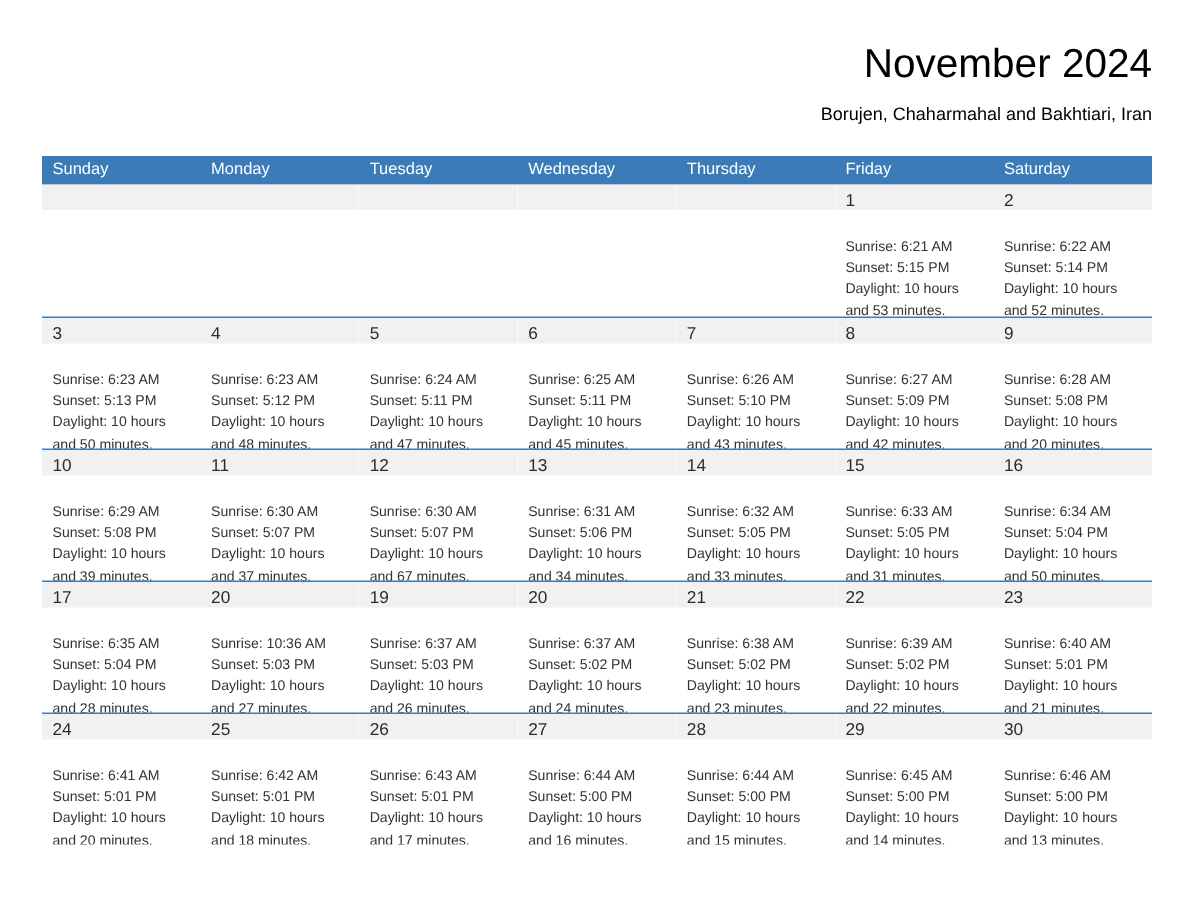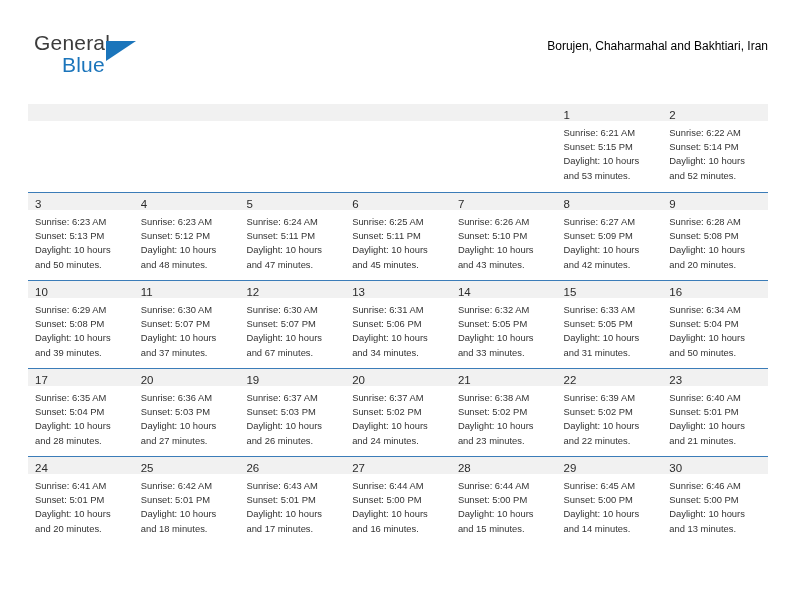--- a/index.html
+++ b/index.html
@@ -134,48 +134,54 @@
   .daynum {
     font-size: 11.5px;
     color: #2b2b2b;
     line-height: 1.2;
   }
   .cell.empty .daynum-band {
     background: #f1f1f1;
   }
   .cell-lines {
     padding: 5px 6px 0 7px;
+    margin-top: 12px;
   }
   .cell-line {
     font-size: 9.4px;
     color: #333333;
     line-height: 14.2px;
     white-space: nowrap;
   }
 </style>
 </head>
 <body>
 
 <div class="page">
 
   <div class="header">
 
-    <div class="logo">
-      <span class="logo-general">General</span>
-      <span class="logo-triangle"></span>
-      <span class="logo-blue">Blue</span>
-    </div>
 
     <div class="title-block">
+      <div class="cal-title">November 2024</div>
       <div class="cal-subtitle">Borujen, Chaharmahal and Bakhtiari, Iran</div>
     </div>
 
   </div>
 
   <div class="calendar">
+    <div class="dow-row" id="dow-row">
+        <div class="dow">Sunday</div>
+        <div class="dow">Monday</div>
+        <div class="dow">Tuesday</div>
+        <div class="dow">Wednesday</div>
+        <div class="dow">Thursday</div>
+        <div class="dow">Friday</div>
+        <div class="dow">Saturday</div>
+      </div>
     <div id="weeks">
         <div class="week">
           <div class="cell empty">
             <div class="daynum-band"><span class="daynum"></span></div>
             <div class="cell-lines"></div>
           </div>
           <div class="cell empty">
             <div class="daynum-band"><span class="daynum"></span></div>
             <div class="cell-lines"></div>
           </div>
@@ -346,21 +352,21 @@
             <div class="cell-lines">
               <div class="cell-line">Sunrise: 6:35 AM</div>
               <div class="cell-line">Sunset: 5:04 PM</div>
               <div class="cell-line">Daylight: 10 hours</div>
               <div class="cell-line">and 28 minutes.</div>
             </div>
           </div>
           <div class="cell">
             <div class="daynum-band"><span class="daynum">20</span></div>
             <div class="cell-lines">
-              <div class="cell-line">Sunrise: 6:36 AM</div>
+              <div class="cell-line">Sunrise: 10:36 AM</div>
               <div class="cell-line">Sunset: 5:03 PM</div>
               <div class="cell-line">Daylight: 10 hours</div>
               <div class="cell-line">and 27 minutes.</div>
             </div>
           </div>
           <div class="cell">
             <div class="daynum-band"><span class="daynum">19</span></div>
             <div class="cell-lines">
               <div class="cell-line">Sunrise: 6:37 AM</div>
               <div class="cell-line">Sunset: 5:03 PM</div>

